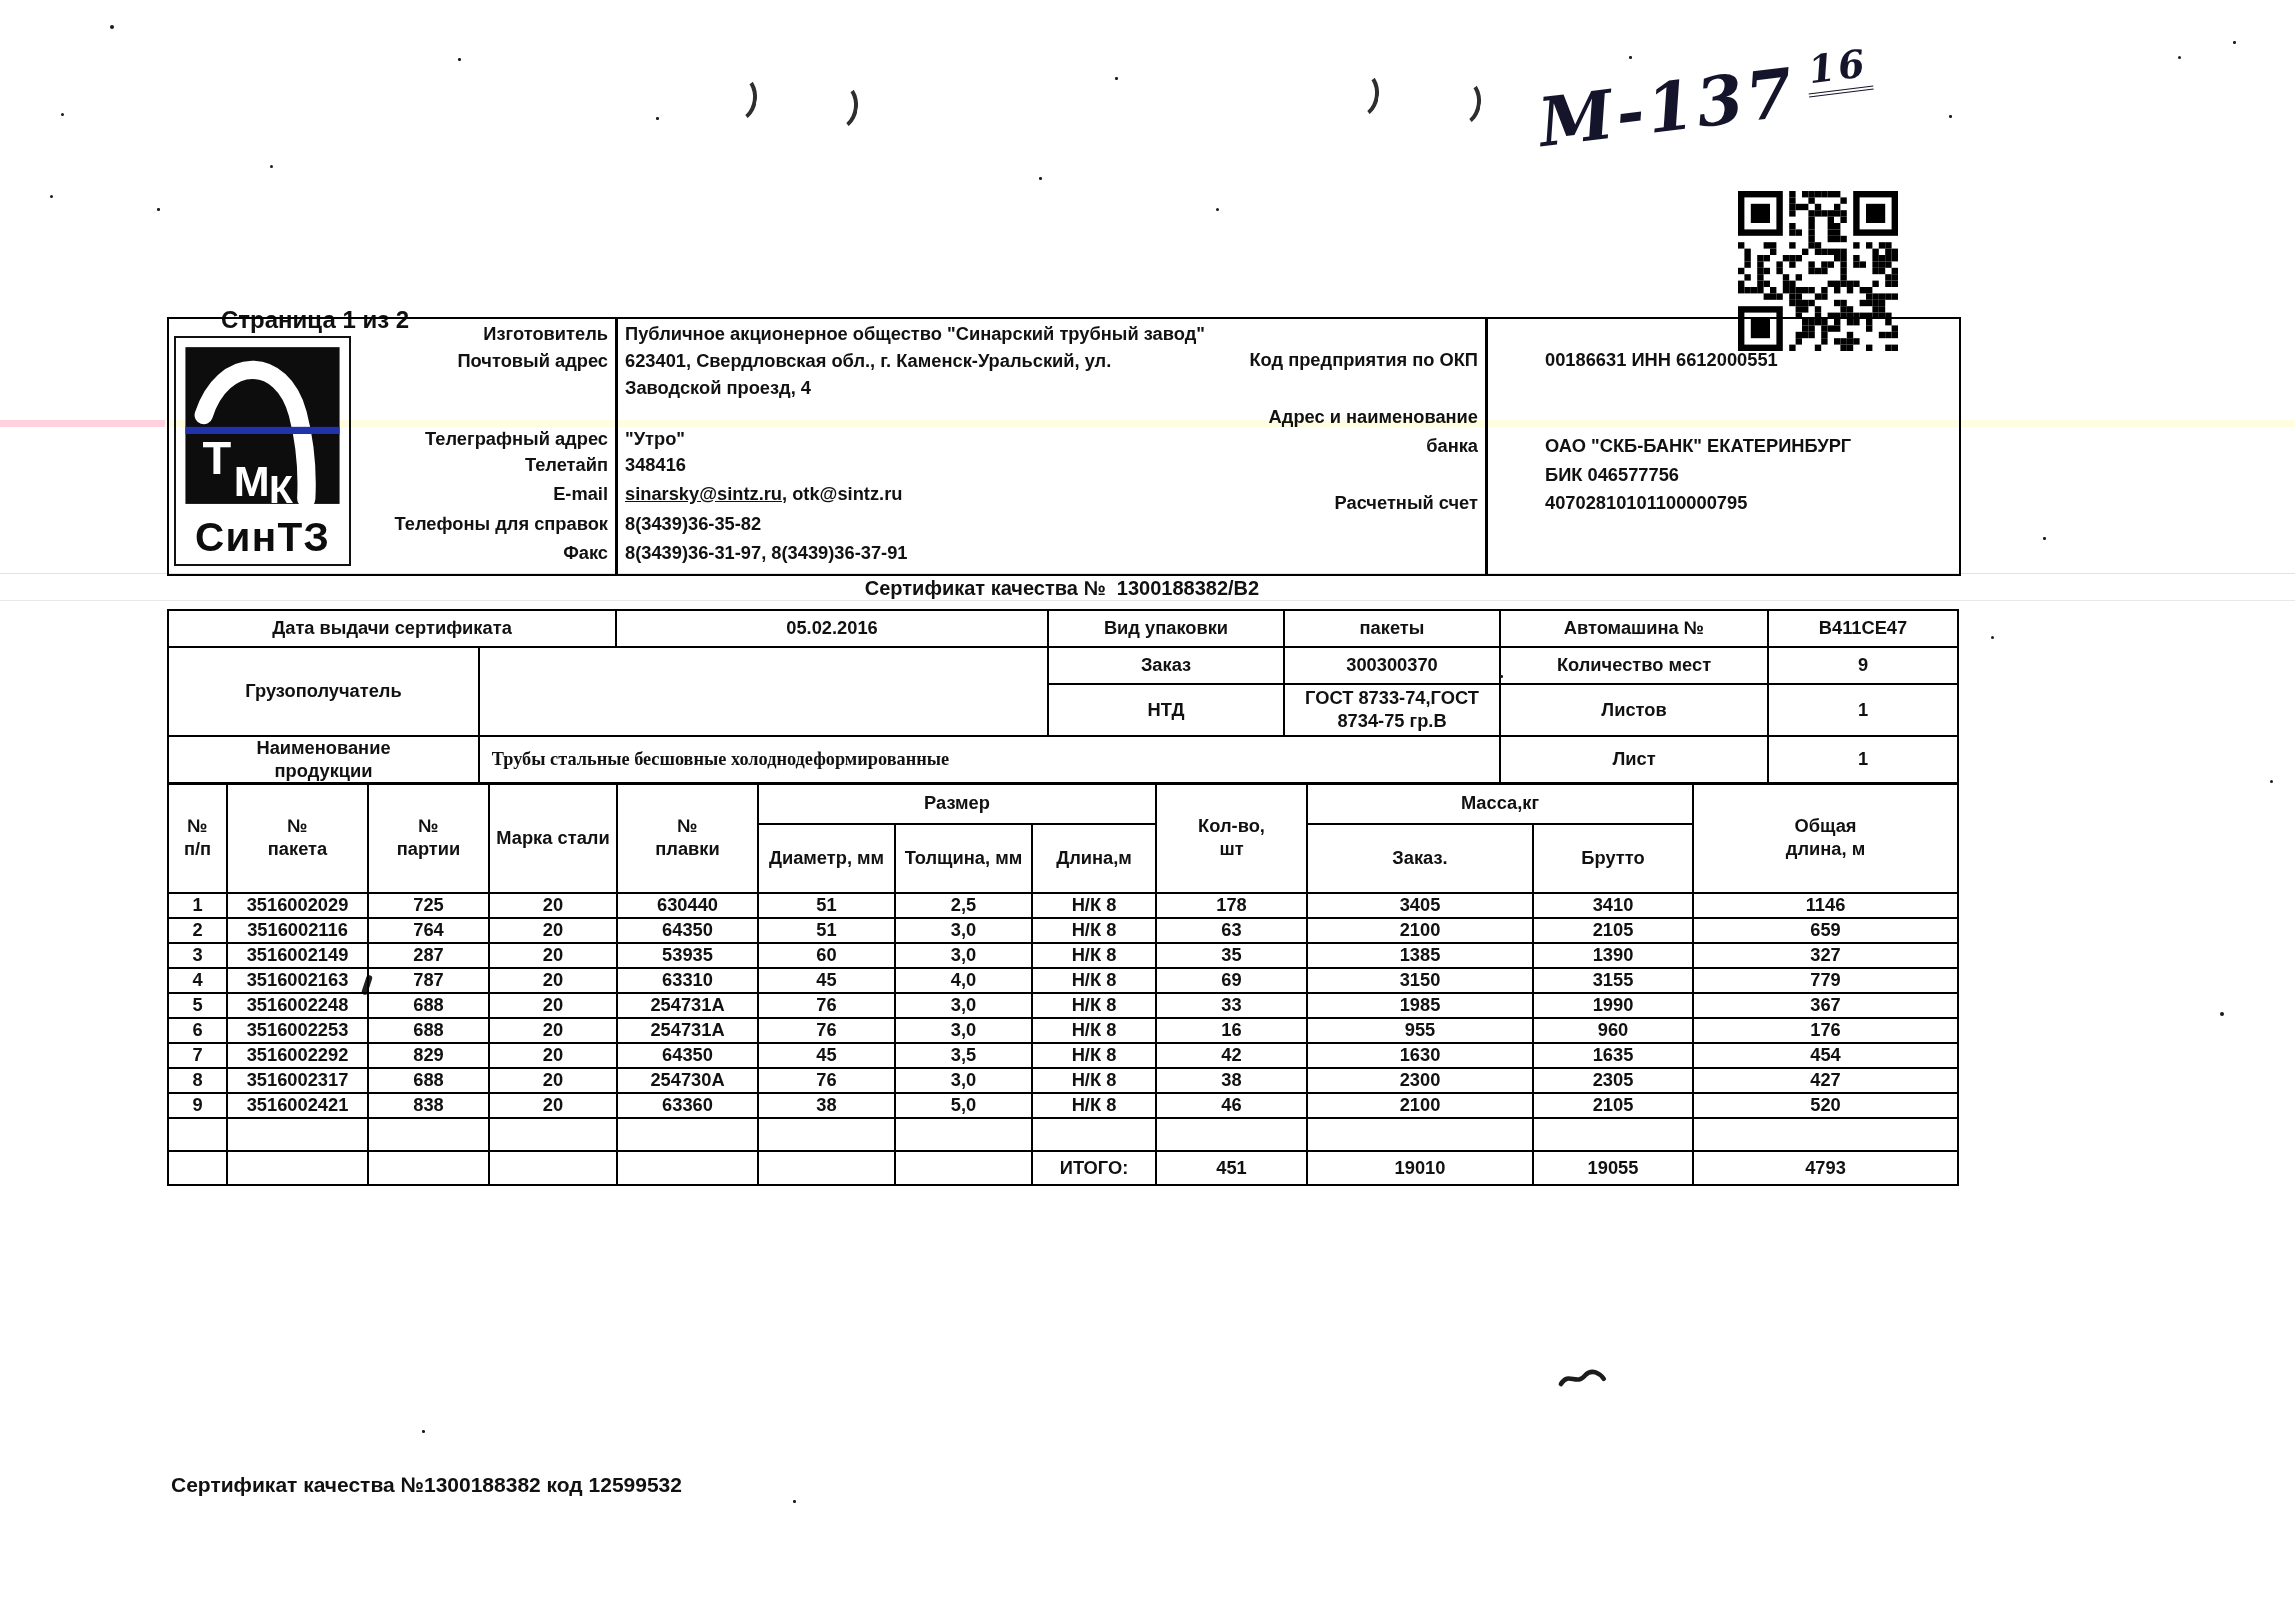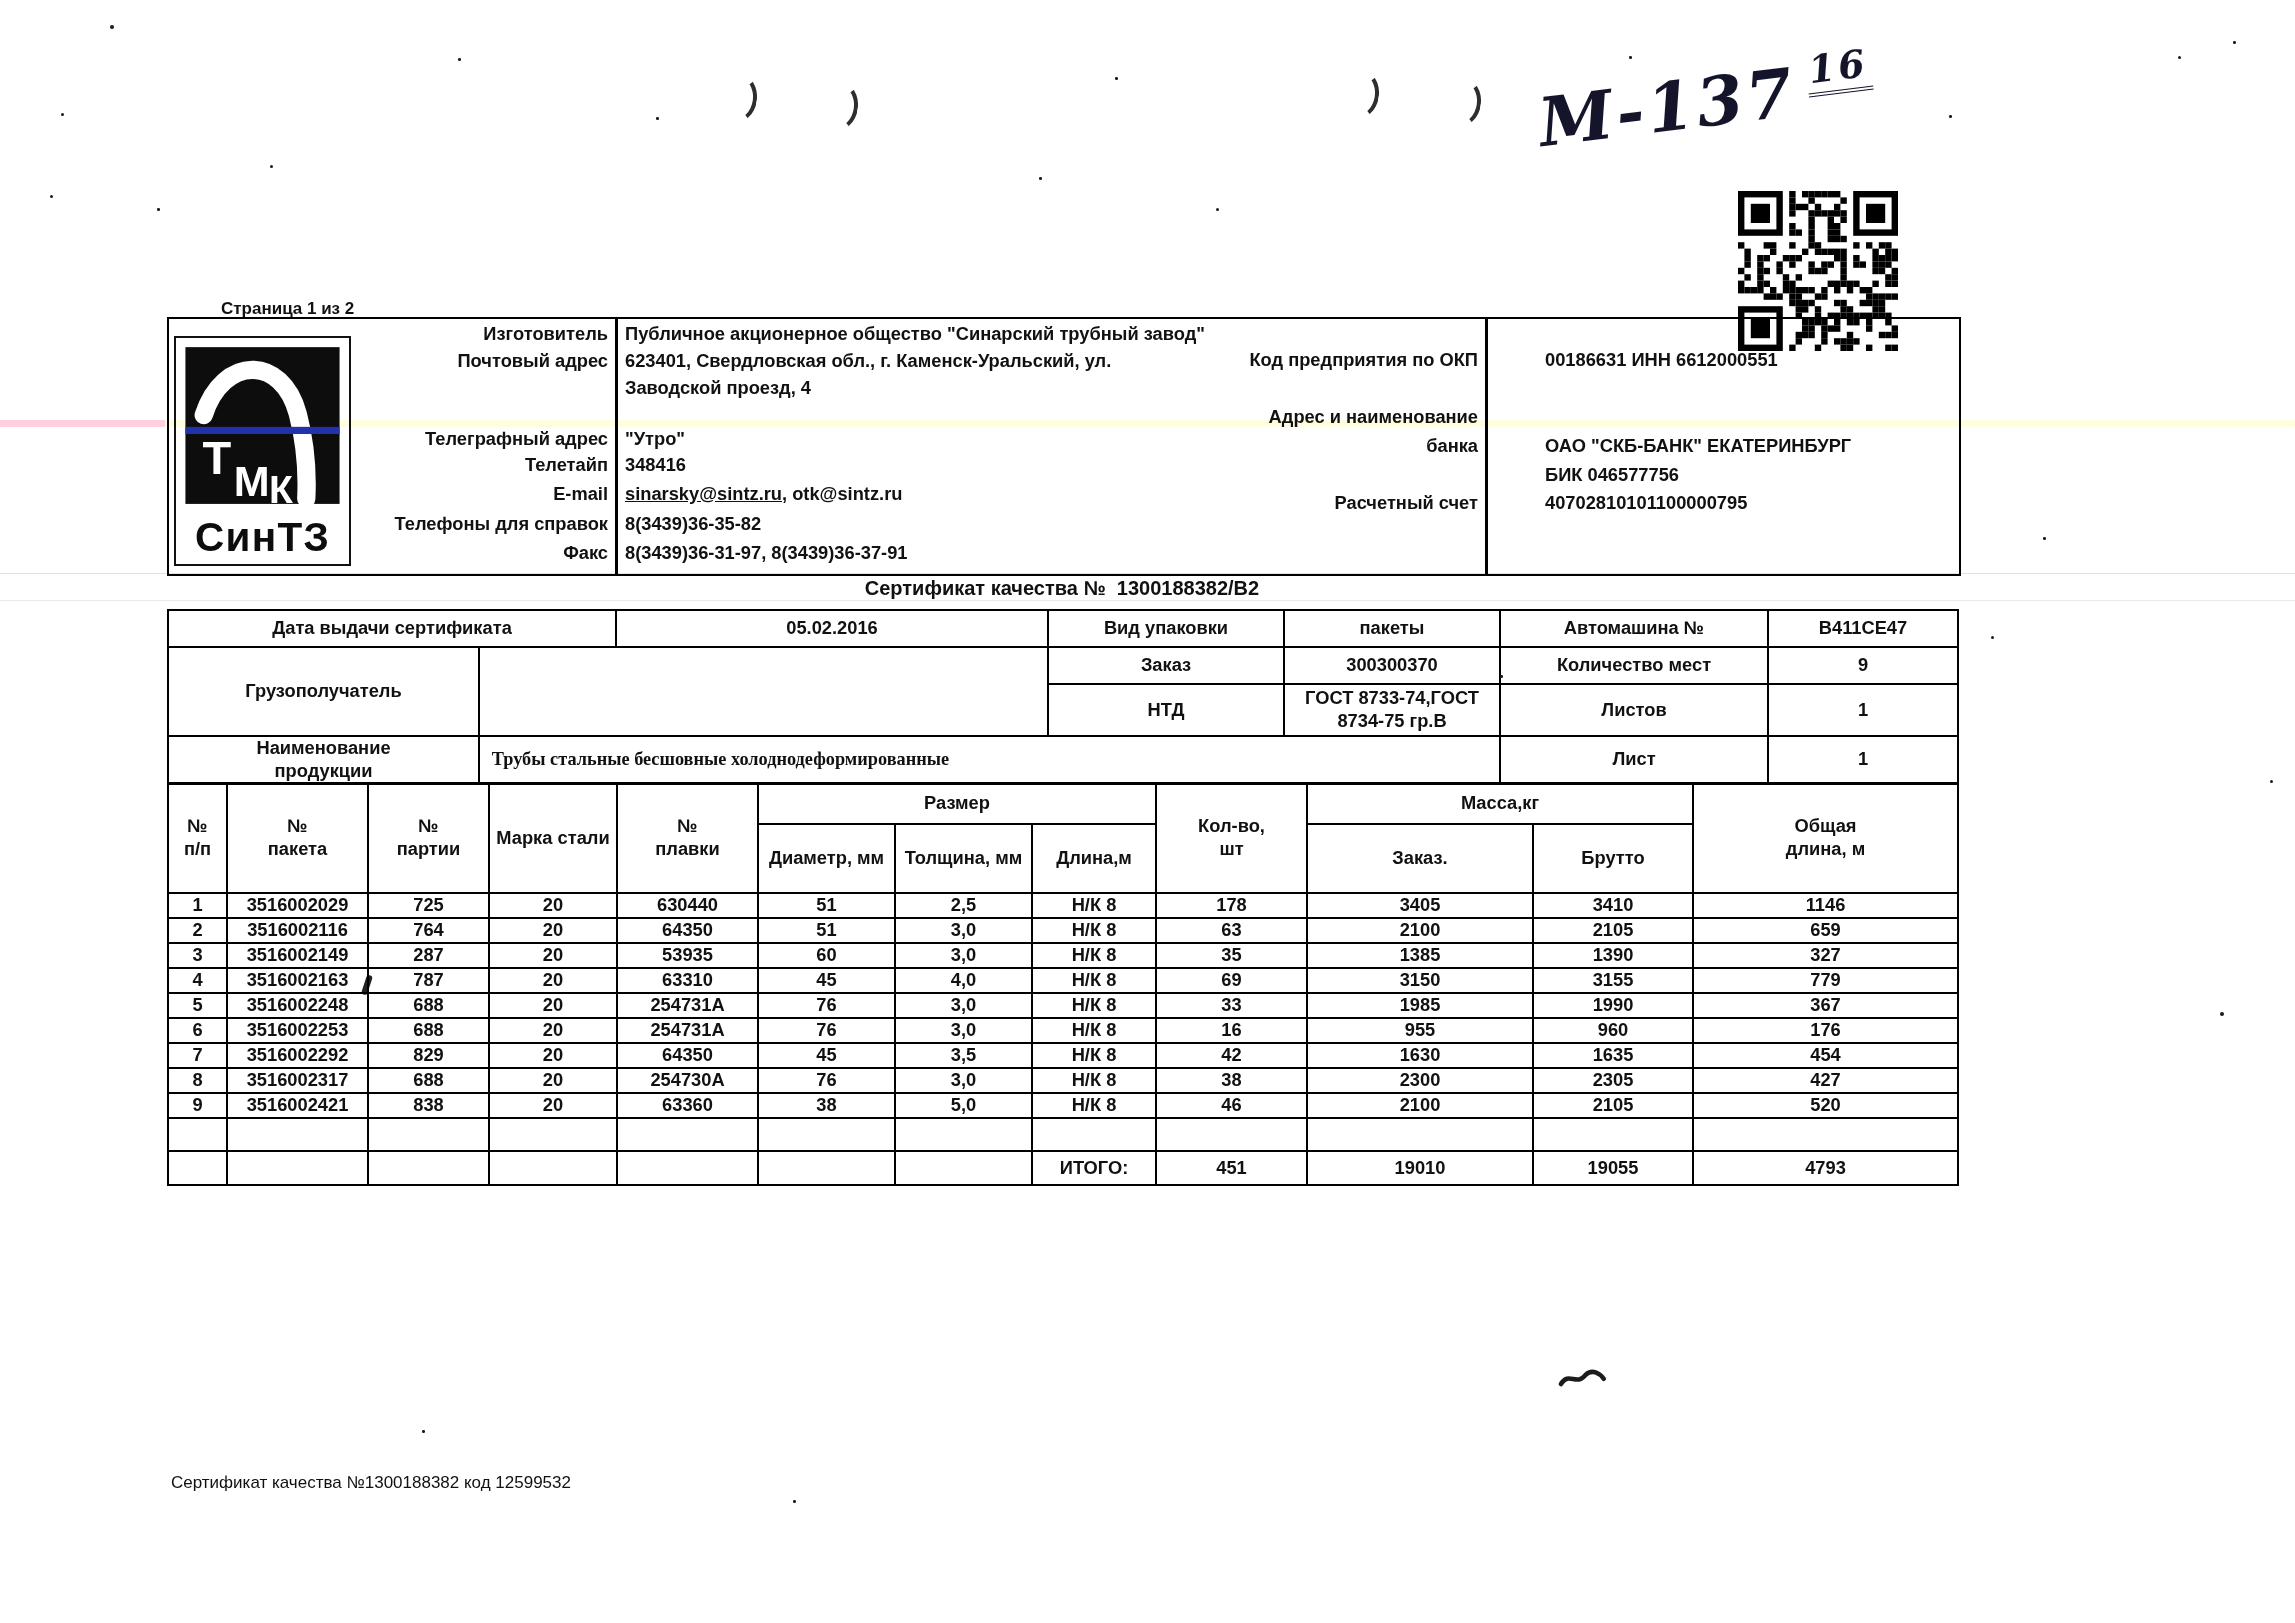--- a/index.html
+++ b/index.html
@@ -16,24 +16,24 @@
   .squiggle{position:absolute;}
   
   .hw{position:absolute;left:1538px;top:63px;transform:rotate(-7deg);
       font-family:"DejaVu Serif",serif;font-style:italic;font-weight:600;
       font-size:67px;letter-spacing:3.3px;color:#14142a;white-space:nowrap;}
   .hw-sup{display:inline-block;font-size:38px;transform:translateY(-30px);
           border-bottom:4.6px double #14142a;margin-left:13px;padding:0 2.6px 1.3px 2.6px;}
   
   .qr{position:absolute;left:1738px;top:191px;width:160px;height:160px;}
   
-  .page-label{position:absolute;left:221px;top:299px;font-size:17px;font-weight:600;}
+  .page-label{position:absolute;left:221px;top:306px;font-size:24px;font-weight:600;}
   .cert-title{position:absolute;left:167px;top:577px;width:1790px;text-align:center;
               font-size:20px;font-weight:700;white-space:pre;}
-  .footer{position:absolute;left:171px;top:1473px;font-size:17px;font-weight:400;}
+  .footer{position:absolute;left:171px;top:1473px;font-size:21px;font-weight:700;}
   
   .hdr-box{position:absolute;left:167px;top:317px;width:1790px;height:255px;border:2.6px solid #000;}
   .vline{position:absolute;top:0;bottom:0;width:2.6px;background:#000;}
   .v1{left:446px}.v2{left:1316px}
   .frow{position:absolute;left:0;width:100%;height:23.6px;font-size:18.3px;font-weight:600;white-space:nowrap;}
   .flabel{position:absolute;left:0;width:439px;text-align:right;}
   .fval{position:absolute;left:456px;}
   .flabel.b{width:1309px;}
   .fval.b{left:1376px;text-align:center;}
   .u{text-decoration:underline;}

